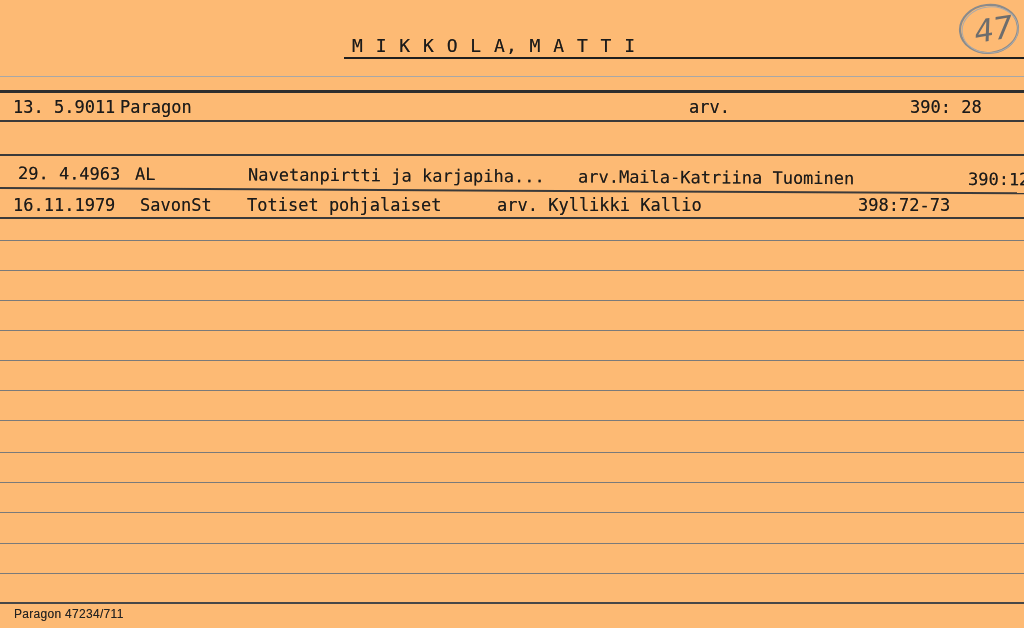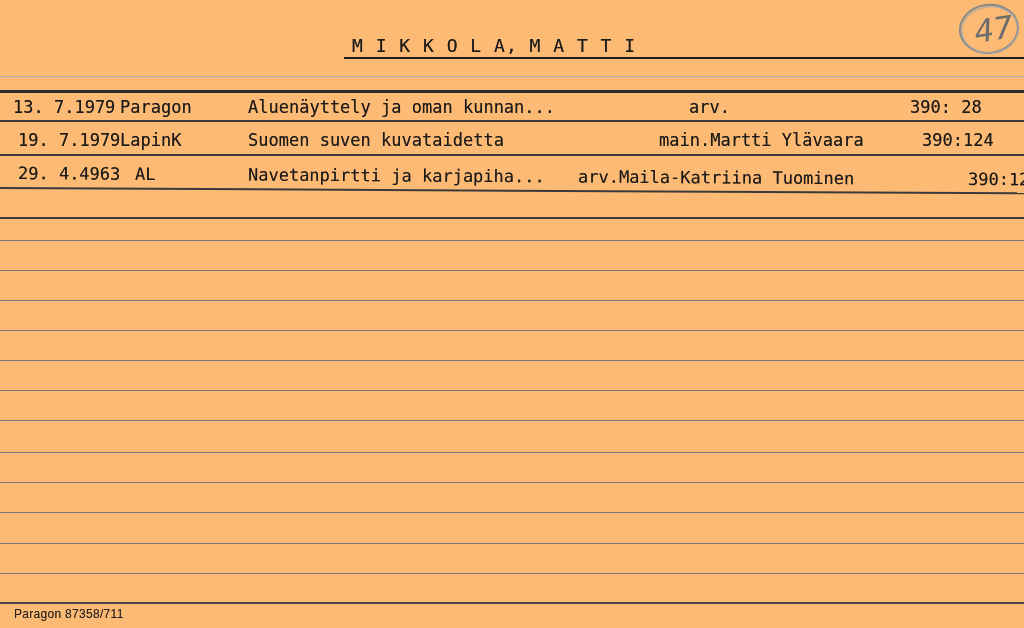--- a/index.html
+++ b/index.html
@@ -65,64 +65,63 @@
 
 <div class="card">
 
   <div class="tw card-title">M I K K O L A, M A T T I</div>
   <div class="title-underline"></div>
 
   <div class="rule light" style="top:76px"></div>
   <div class="rule dark" style="top:90px"></div>
 
   <div class="row r0">
-    <span class="tw cell c-date">13. 7.1979</span>
+    <span class="tw cell c-date">13. 5.9011</span>
     <span class="tw cell c-src">Paragon</span>
-    <span class="tw cell c-title">Aluenäyttely ja oman kunnan...</span>
     <span class="tw cell c-ann">arv.</span>
     <span class="tw cell c-ref">390: 28</span>
   </div>
   <div class="rule mid" style="top:120px"></div>
 
-  <div class="row r1">
-    <span class="tw cell c-date">19. 7.1979</span>
-    <span class="tw cell c-src">LapinK</span>
-    <span class="tw cell c-title">Suomen suven kuvataidetta</span>
-    <span class="tw cell c-ann">main.Martti Ylävaara</span>
-    <span class="tw cell c-ref">390:124</span>
-  </div>
   <div class="rule mid" style="top:154px"></div>
 
   <div class="row r2">
     <span class="tw cell c-date">29. 4.4963</span>
     <span class="tw cell c-src">AL</span>
     <span class="tw cell c-title">Navetanpirtti ja karjapiha...</span>
     <span class="tw cell c-ann">arv.Maila-Katriina Tuominen</span>
     <span class="tw cell c-ref">390:125-26</span>
   </div>
   <div class="rule mid u2" style="top:187px"></div>
 
+  <div class="row r3">
+    <span class="tw cell c-date">16.11.1979</span>
+    <span class="tw cell c-src">SavonSt</span>
+    <span class="tw cell c-title">Totiset pohjalaiset</span>
+    <span class="tw cell c-ann">arv. Kyllikki Kallio</span>
+    <span class="tw cell c-ref">398:72-73</span>
+  </div>
   <div class="rule mid" style="top:217px"></div>
 
   <div class="rule" style="top:240px"></div>
   <div class="rule" style="top:270px"></div>
   <div class="rule" style="top:300px"></div>
   <div class="rule" style="top:330px"></div>
   <div class="rule" style="top:360px"></div>
   <div class="rule" style="top:390px"></div>
   <div class="rule" style="top:420px"></div>
   <div class="rule" style="top:452px"></div>
   <div class="rule" style="top:482px"></div>
   <div class="rule" style="top:512px"></div>
   <div class="rule" style="top:543px"></div>
   <div class="rule" style="top:573px"></div>
 
   <div class="rule bottom" style="top:602px"></div>
 
-  <div class="footer-code">Paragon 87358/711</div>
+  <div class="footer-code">Paragon 47234/711</div>
 
   <svg class="pencil" viewBox="0 0 74 62">
     <g transform="rotate(-6 38 29)">
       <ellipse cx="39" cy="29" rx="29" ry="24" fill="none" stroke="#8b8b8b" stroke-width="2.2"></ellipse>
       <ellipse cx="40" cy="30" rx="28" ry="23" fill="none" stroke="#aaaaaa" stroke-width="1"></ellipse>
     </g>
     <text x="24" y="41" font-family="DejaVu Sans, sans-serif" font-style="italic" font-size="31" fill="#6d6d6d" transform="rotate(-9 38 30)">47</text>
   </svg>
 
 </div>

